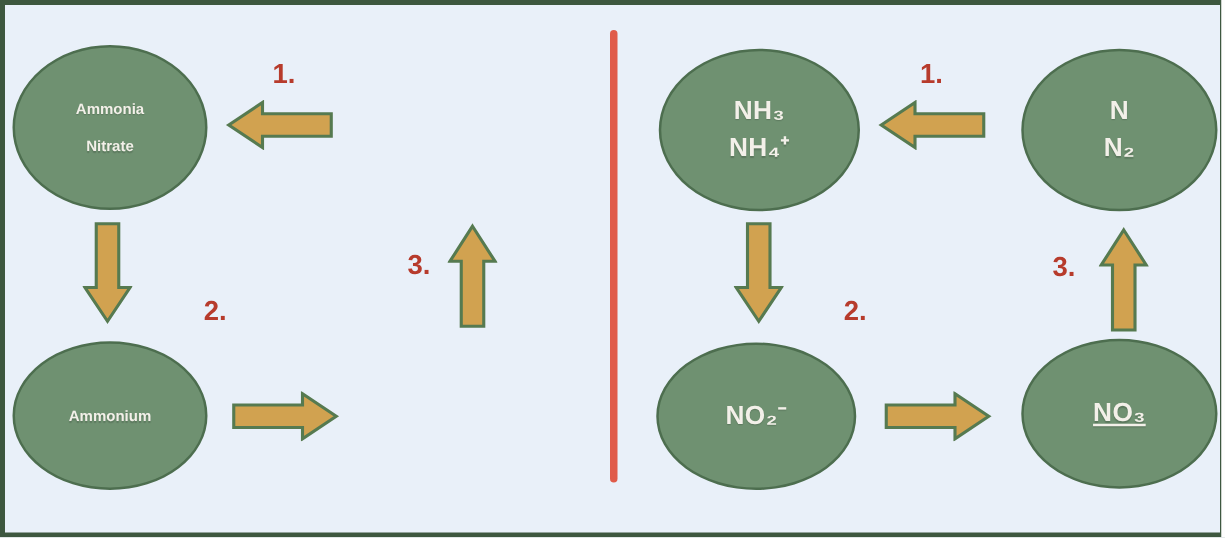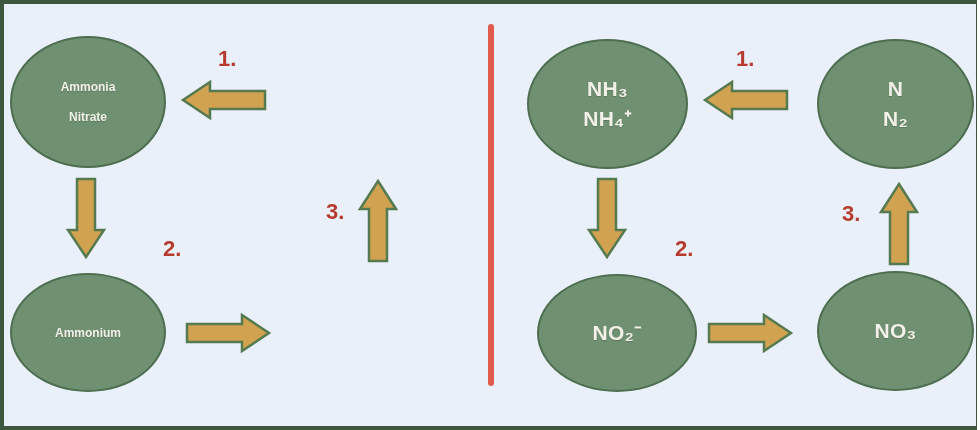--- a/index.html
+++ b/index.html
@@ -103,25 +103,25 @@
   <div class="node chem" style="left:527px;top:39px;width:161px;height:130px;">
     <div class="ln">NH₃</div>
     <div class="ln">NH₄⁺</div>
   </div>
 
   <div class="node chem" style="left:817px;top:39px;width:157px;height:130px;">
     <div class="ln">N</div>
     <div class="ln">N₂</div>
   </div>
 
-  <div class="node chem" style="left:537px;top:274px;width:160px;height:118px;">
+  <div class="node chem" style="left:525px;top:274px;width:160px;height:118px;">
     <div class="ln">NO₂⁻</div>
   </div>
 
-  <div class="node chem" style="left:817px;top:271px;width:157px;height:120px;">
+  <div class="node chem" style="left:817px;top:271px;width:157px;height:120px;text-decoration:underline;">
     <div class="ln">NO₃</div>
   </div>
 
   <div class="arrow" style="left:702px;top:80px;">
     <svg width="88" height="40" viewBox="0 0 88 40">
       <polygon points="3,20 30,2 30,11 85,11 85,29 30,29 30,38"></polygon>
     </svg>
   </div>
   <div class="arrow" style="left:587px;top:176px;">
     <svg width="40" height="84" viewBox="0 0 40 84">

